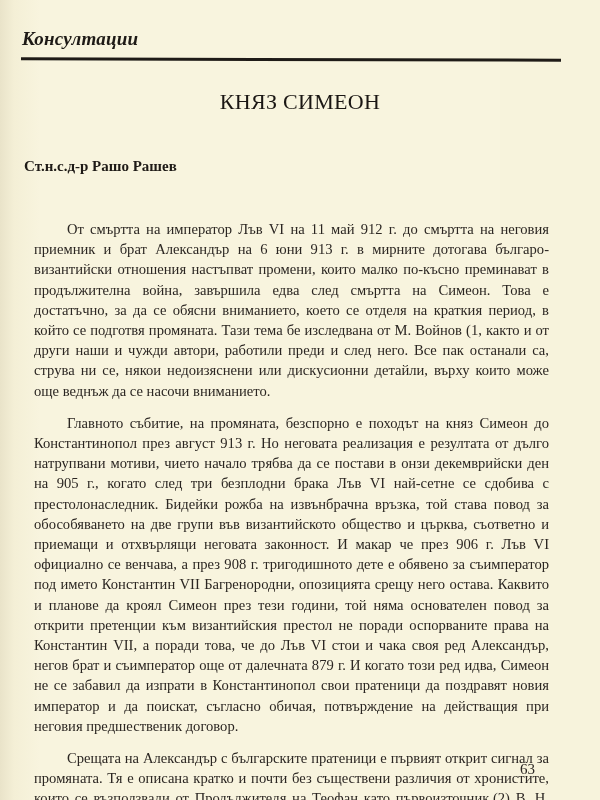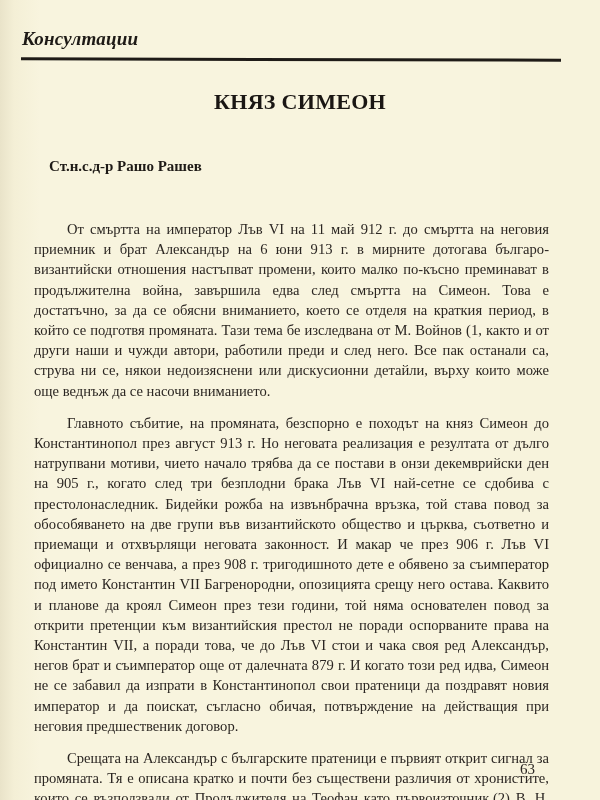--- a/index.html
+++ b/index.html
@@ -39,39 +39,38 @@
       height: 3px;
       background: #1f1b17;
       transform: rotate(0.15deg);
     }
     .title {
       position: absolute;
       left: 0;
       width: 600px;
       top: 88px;
       text-align: center;
-      font-weight: bold;
+      font-weight: normal;
       font-size: 22px;
       line-height: 27px;
       color: #1a1613;
       letter-spacing: 0.3px;
     }
     .title .dot {
       font-size: 14px;
       vertical-align: 2px;
       margin-left: 6px;
     }
     .author {
       position: absolute;
       left: 24px;
       top: 158px;
       font-weight: bold;
       font-size: 15px;
       color: #1e1a16;
-      margin-left: 25px;
     }
     .body-text {
       position: absolute;
       left: 22px;
       top: 207px;
       width: 539px;
       font-size: 14.6px;
       line-height: 20.2px;
       color: #2b2622;
       text-align: justify;

